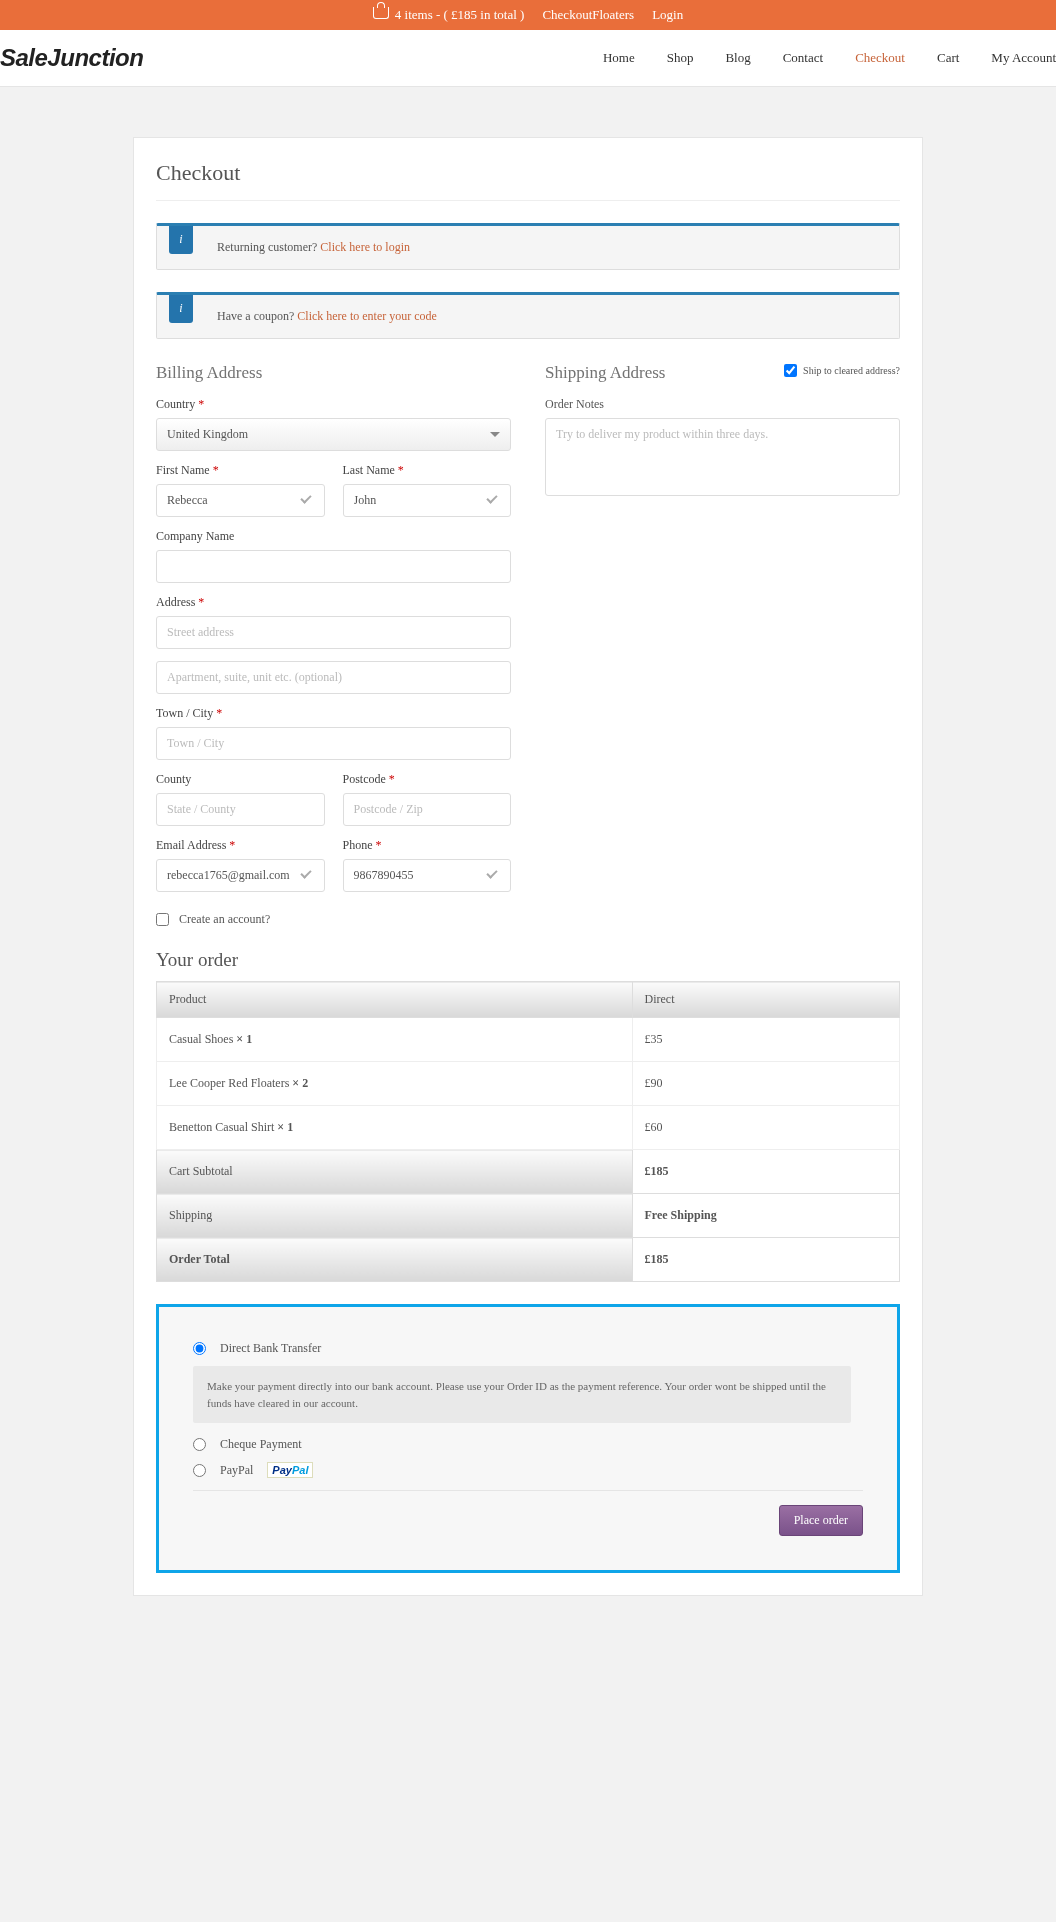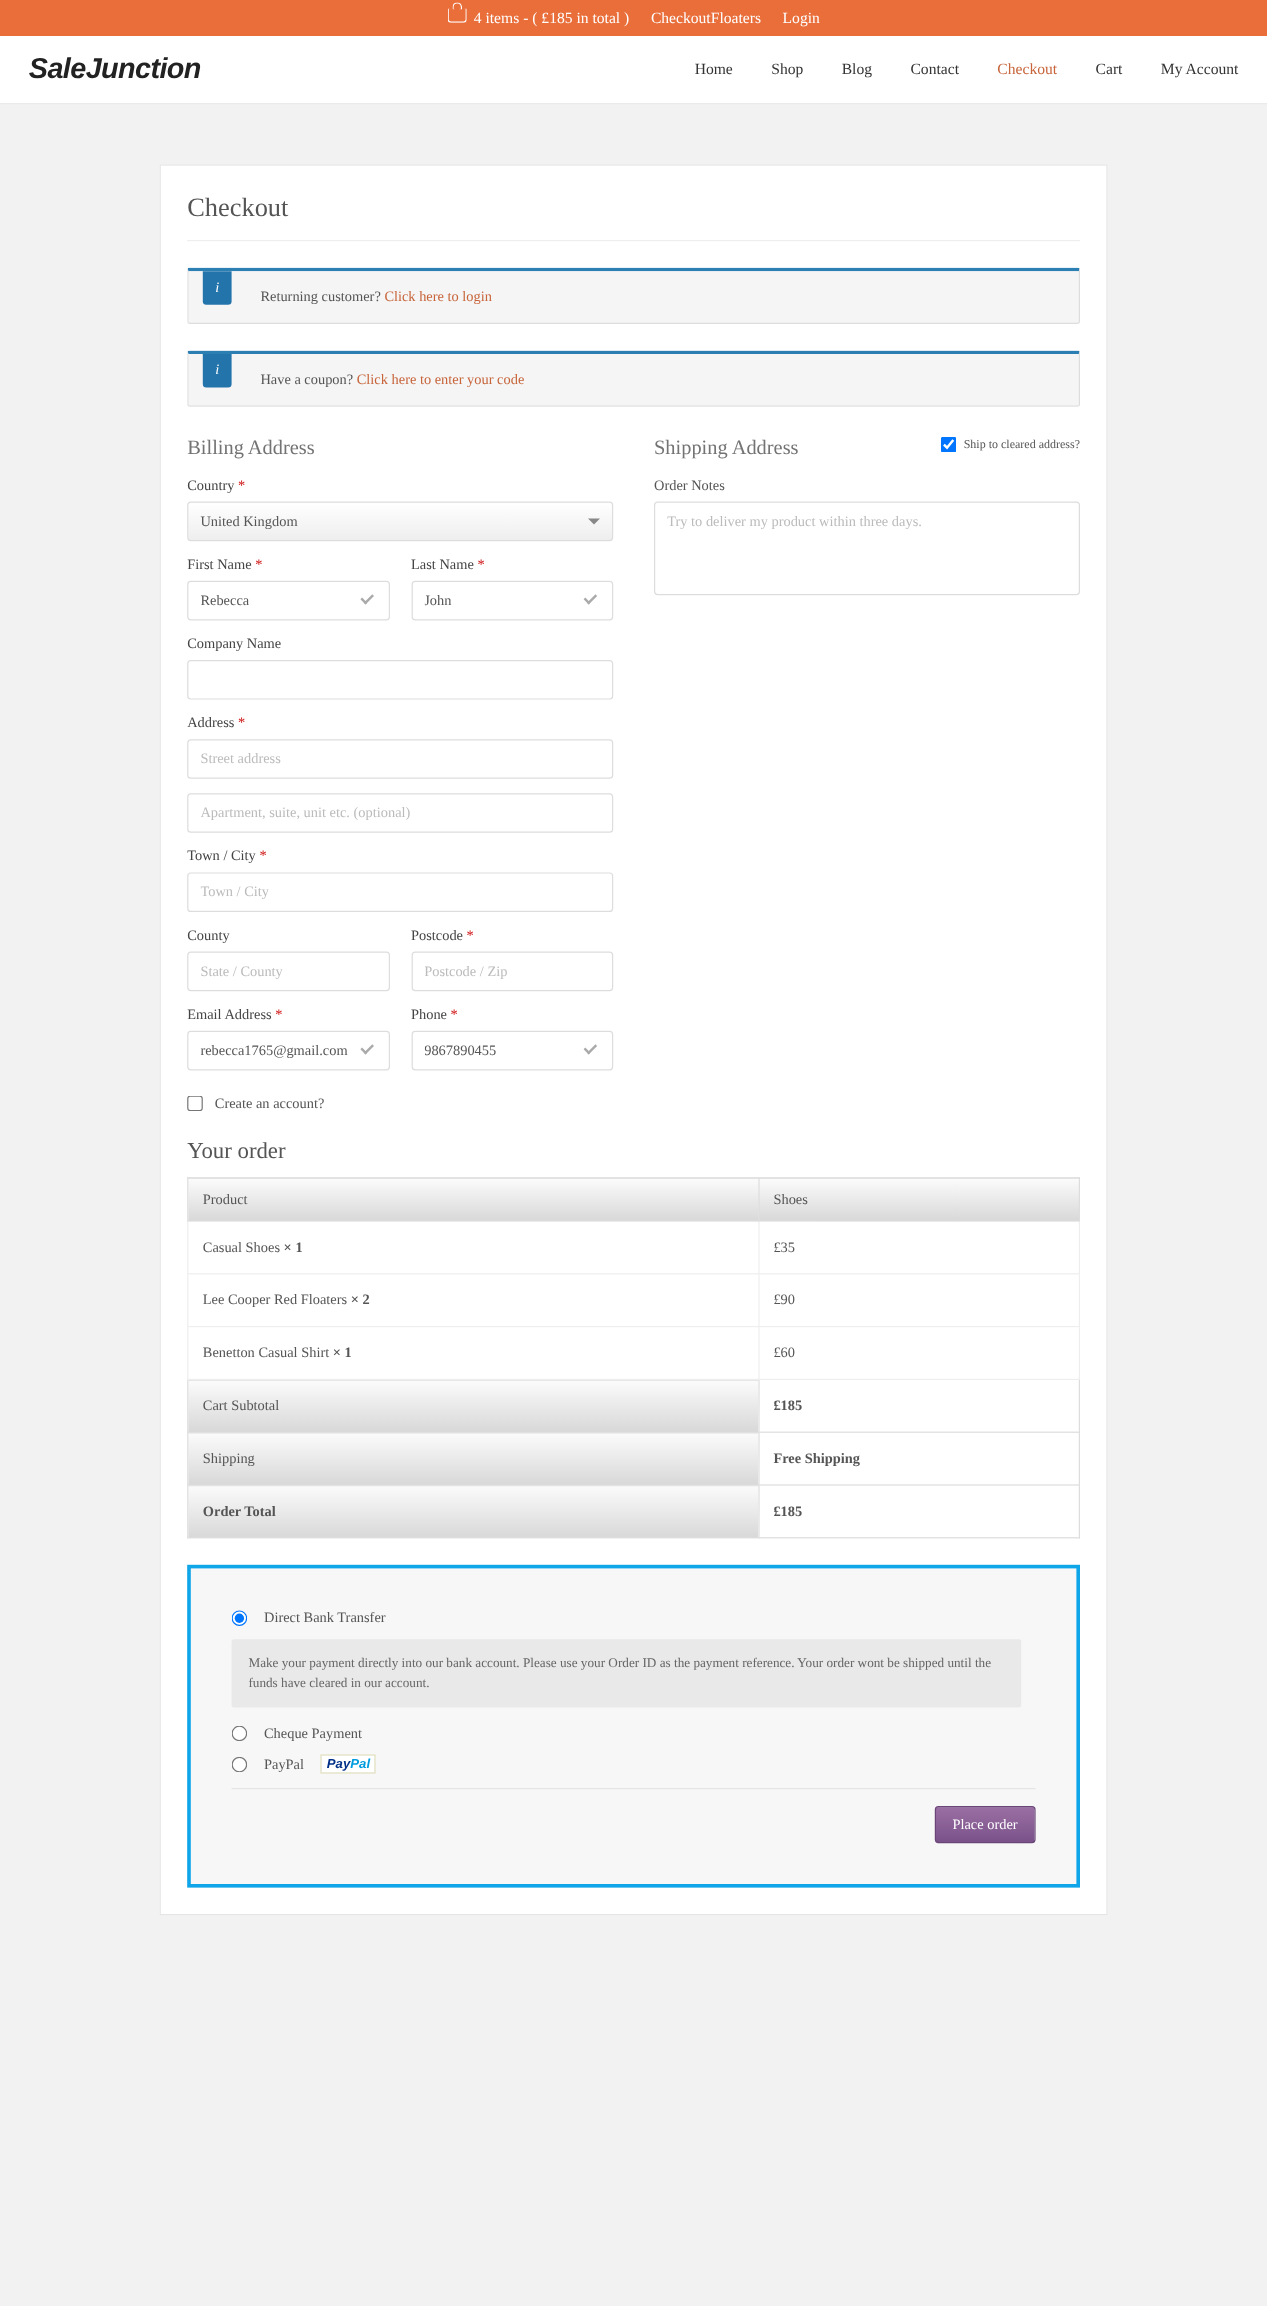--- a/index.html
+++ b/index.html
@@ -2,21 +2,21 @@
 <html><head>
 <meta charset="utf-8">
 <style>
 * { box-sizing: border-box; margin: 0; padding: 0; }
 body { font-family: Georgia, serif; background: #f2f2f2; color: #555; font-size: 13px; }
 .topbar { background: #e96e3a; color: #fff; padding: 7px 16px; display: flex; justify-content: center; align-items: center; font-size: 13px; }
 .topbar .left, .topbar .right { display: flex; gap: 18px; align-items: center; }
 .cart-icon { display: inline-block; width: 16px; height: 12px; border: 1.5px solid #fff; border-top: none; border-radius: 0 0 3px 3px; position: relative; margin-right: 6px; }
 .cart-icon::before { content: ''; position: absolute; top: -5px; left: 3px; right: 3px; height: 5px; border: 1.5px solid #fff; border-bottom: none; border-radius: 5px 5px 0 0; }
 .topbar a { color: #fff; text-decoration: none; }
-.header { background: #fff; border-bottom: 1px solid #e5e5e5; padding: 14px 24px; display: flex; justify-content: space-between; align-items: center; }
+.header { background: #fff; border-bottom: 1px solid #e5e5e5; padding: 14px 0; display: flex; justify-content: space-between; align-items: center; }
 .logo { font-family: 'Trebuchet MS', sans-serif; font-weight: bold; font-style: italic; font-size: 24px; color: #222; letter-spacing: -0.5px; }
 .nav { display: flex; gap: 32px; font-size: 13px; }
 .nav a { color: #333; text-decoration: none; }
 .nav a.active { color: #c7643a; }
 .container { max-width: 790px; margin: 50px auto 30px; background: #fff; border: 1px solid #e5e5e5; padding: 22px; }
 h1.page-title { font-size: 22px; color: #555; font-weight: normal; margin-bottom: 10px; border-bottom: 1px solid #eee; padding-bottom: 14px; }
 .notice { position: relative; border: 1px solid #ddd; border-top: 3px solid #2b7fb2; background: #f5f5f5; padding: 14px 18px 14px 60px; margin: 22px 0; font-size: 12px; color: #555; border-radius: 2px; }
 .notice .badge { position: absolute; left: 12px; top: 0; width: 24px; height: 28px; background: #2474ac; color: #fff; text-align: center; line-height: 26px; font-style: italic; font-family: Georgia, serif; border-radius: 0 0 3px 3px; font-size: 12px; }
 .notice a { color: #c7643a; text-decoration: none; }
 .cols { display: flex; gap: 34px; margin-top: 24px; }
@@ -178,21 +178,21 @@
       <div class="sublabel">Order Notes</div>
       <textarea placeholder="Try to deliver my product within three days." style=""></textarea>
     </div>
   </div>
 
   <h2 class="order-title">Your order</h2>
   <table class="order">
     <thead>
       <tr>
         <th style="width:64%">Product</th>
-        <th>Shoes</th>
+        <th>Direct</th>
       </tr>
     </thead>
     <tbody id="order-body">
         <tr>
           <td>Casual Shoes <span class="qty">× 1</span></td>
           <td>£35</td>
         </tr>
         <tr>
           <td>Lee Cooper Red Floaters <span class="qty">× 2</span></td>
           <td>£90</td>

